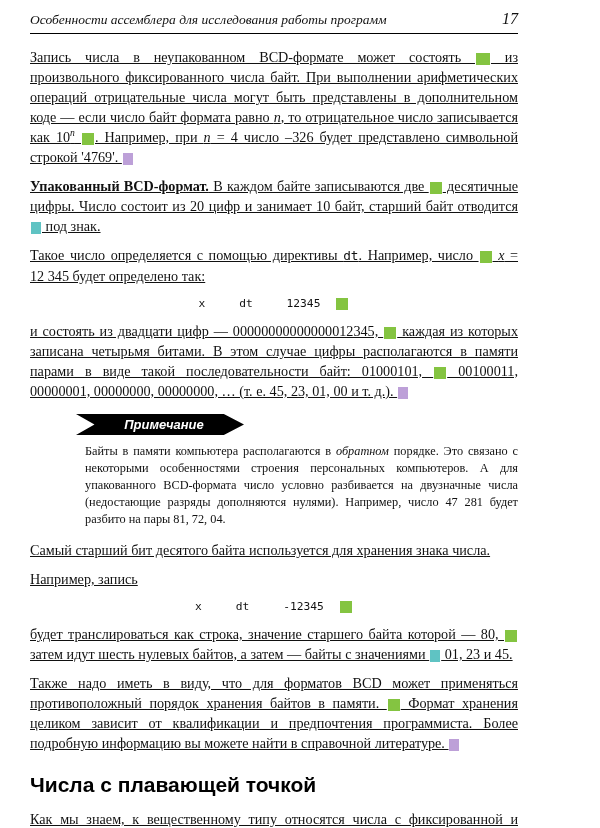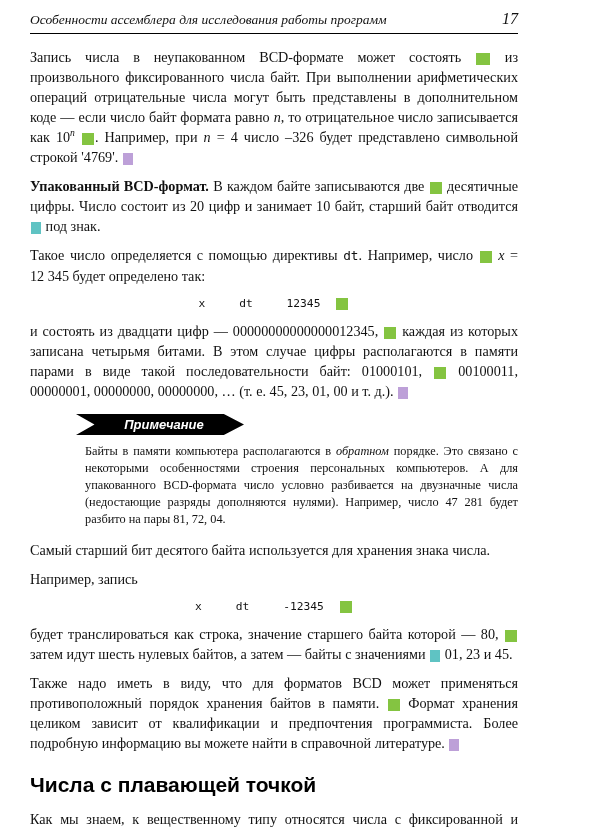--- a/index.html
+++ b/index.html
@@ -10,20 +10,21 @@
   }
   .hdr {
     display: flex; justify-content: space-between; align-items: baseline;
     font-style: italic; font-size: 13.5px;
     border-bottom: 1.5px solid #000; padding-bottom: 5px; margin-bottom: 13px;
   }
   .hdr .pgnum { font-size: 16px; }
   p.body-p {
     font-size: 14.2px; line-height: 20px; text-align: justify;
     margin: 0 0 9px 0;
+    text-decoration: underline;
   }
   .b { font-weight: bold; }
   .i { font-style: italic; }
   .m { font-family: "DejaVu Sans Mono", monospace; font-size: 0.9em; }
   sup { font-size: 0.68em; line-height: 0; }
   .code {
     font-family: "DejaVu Sans Mono", monospace; font-size: 12.5px;
     white-space: pre; margin: 1px 0 9px 0; line-height: 16px; text-align: center;
   }
   .hl { display: inline-block; height: 12px; width: 12px; margin: 0 1px;

